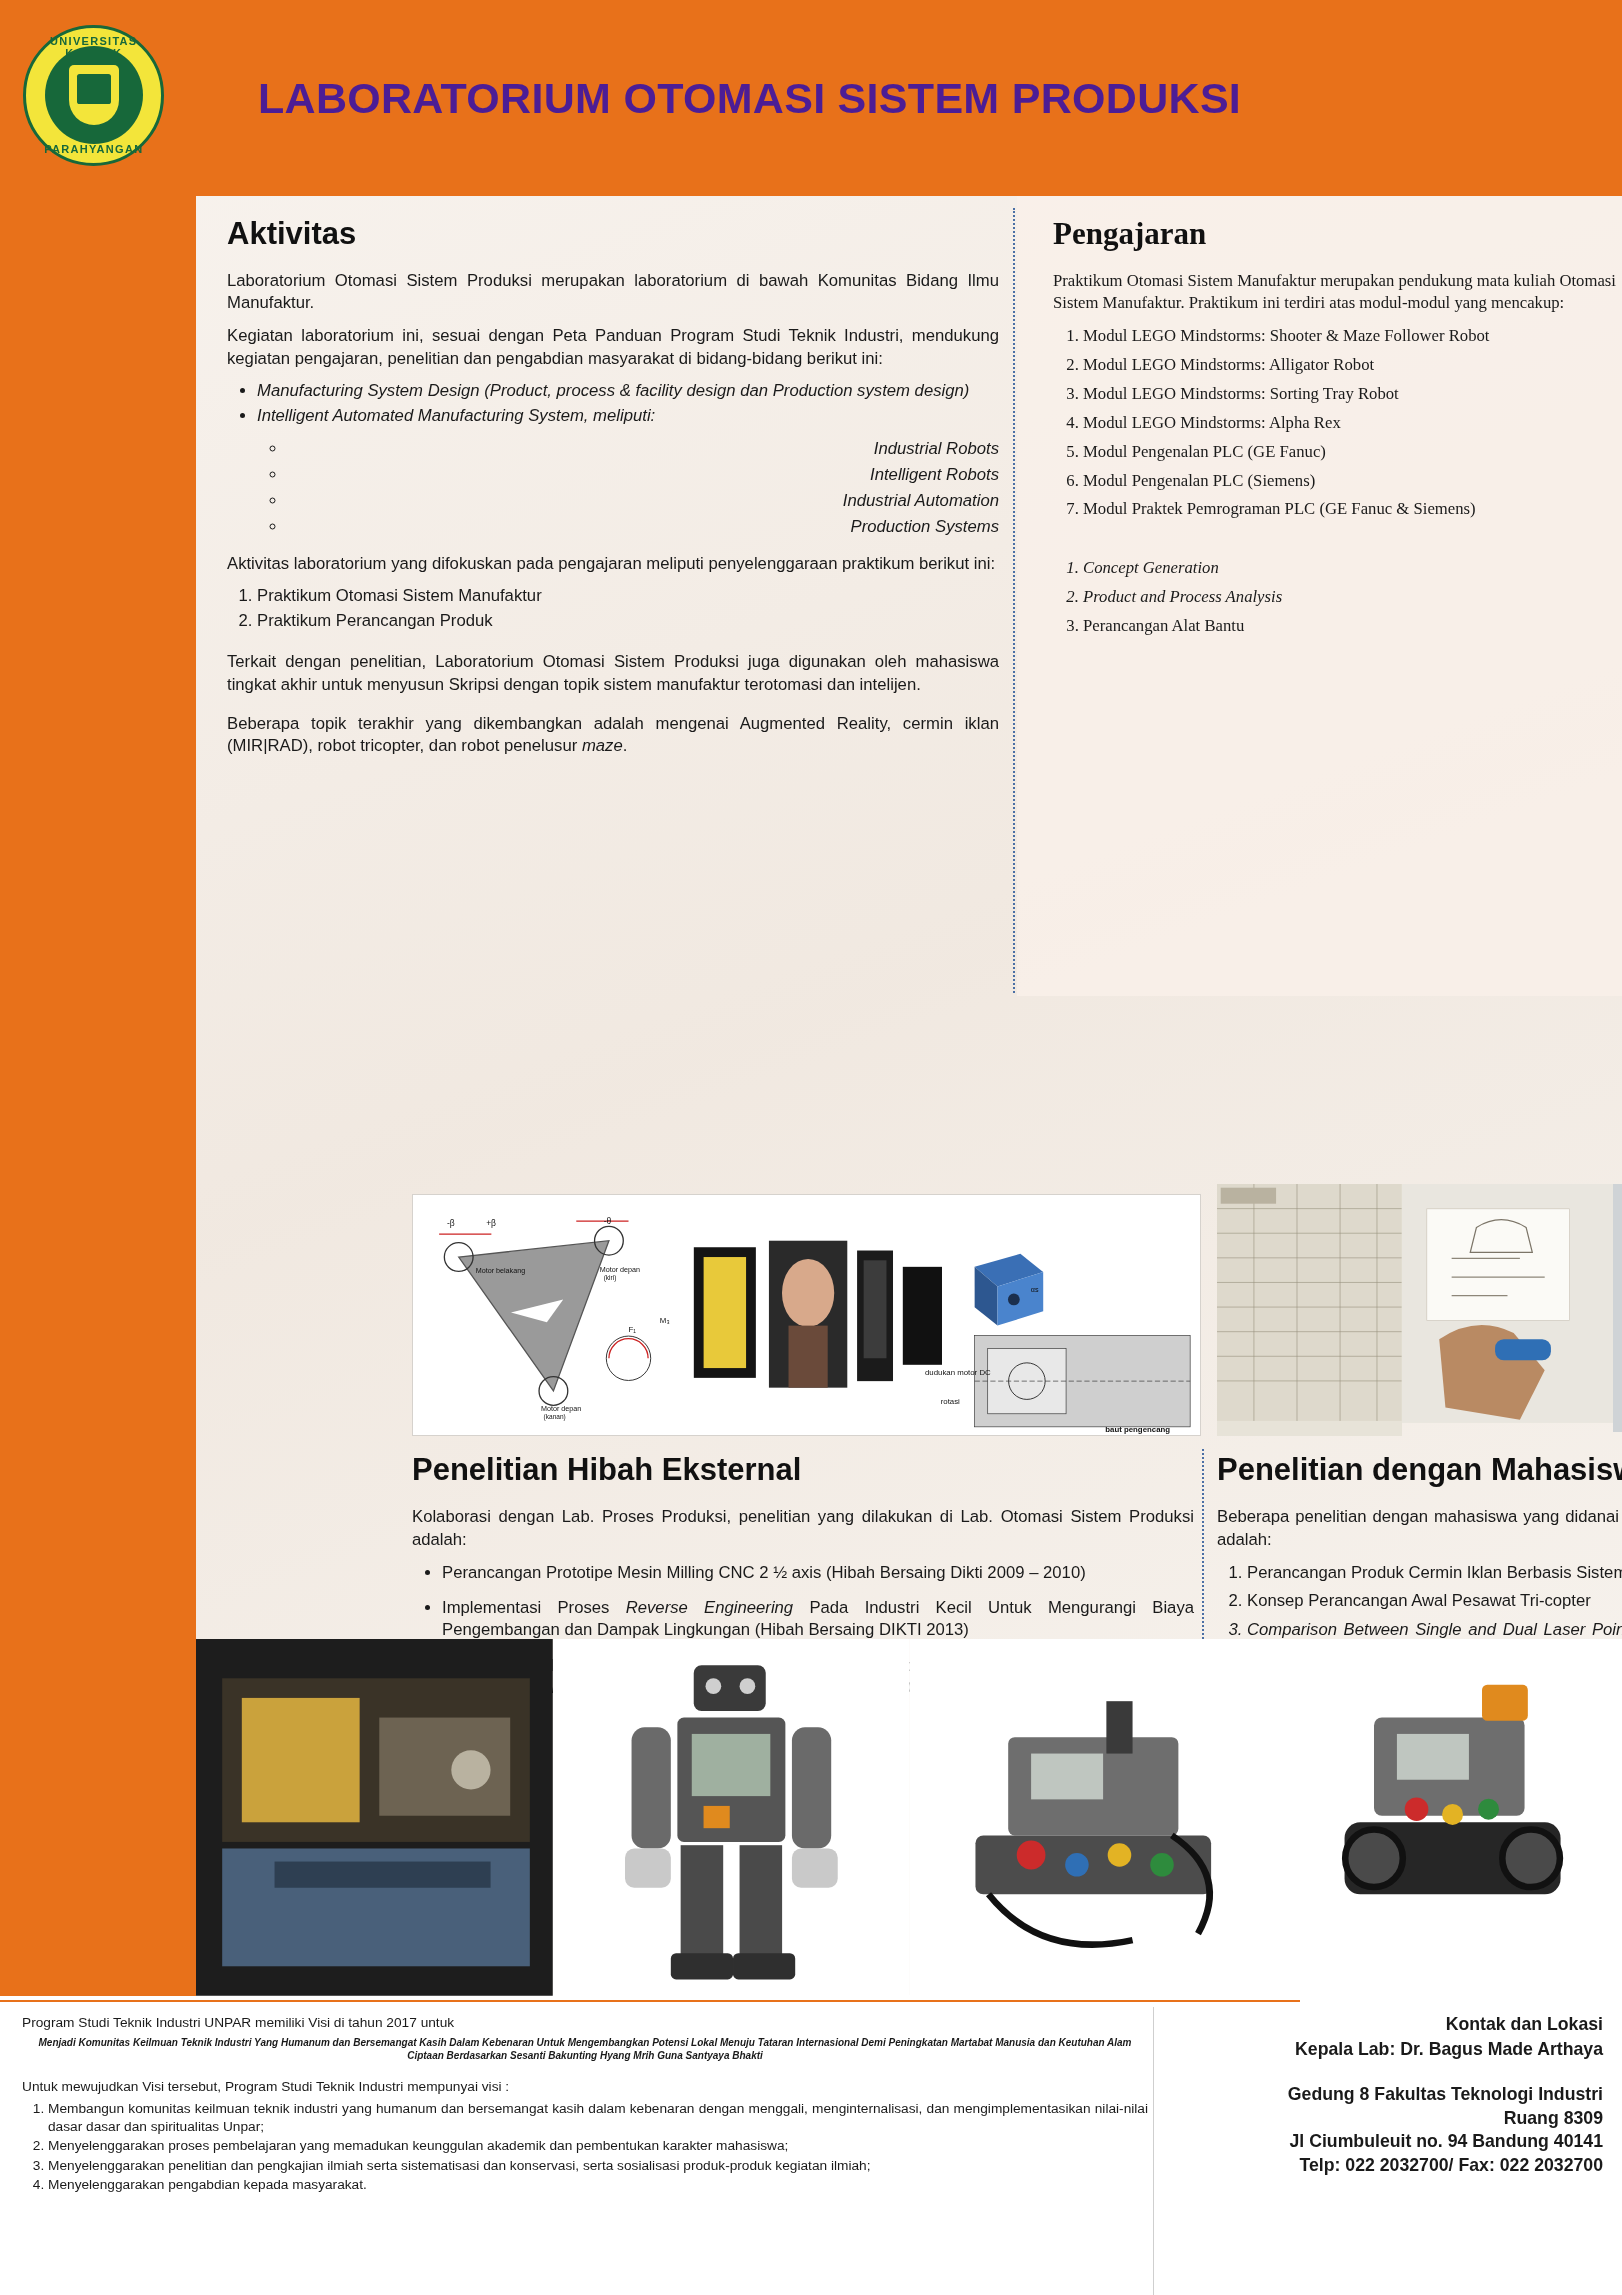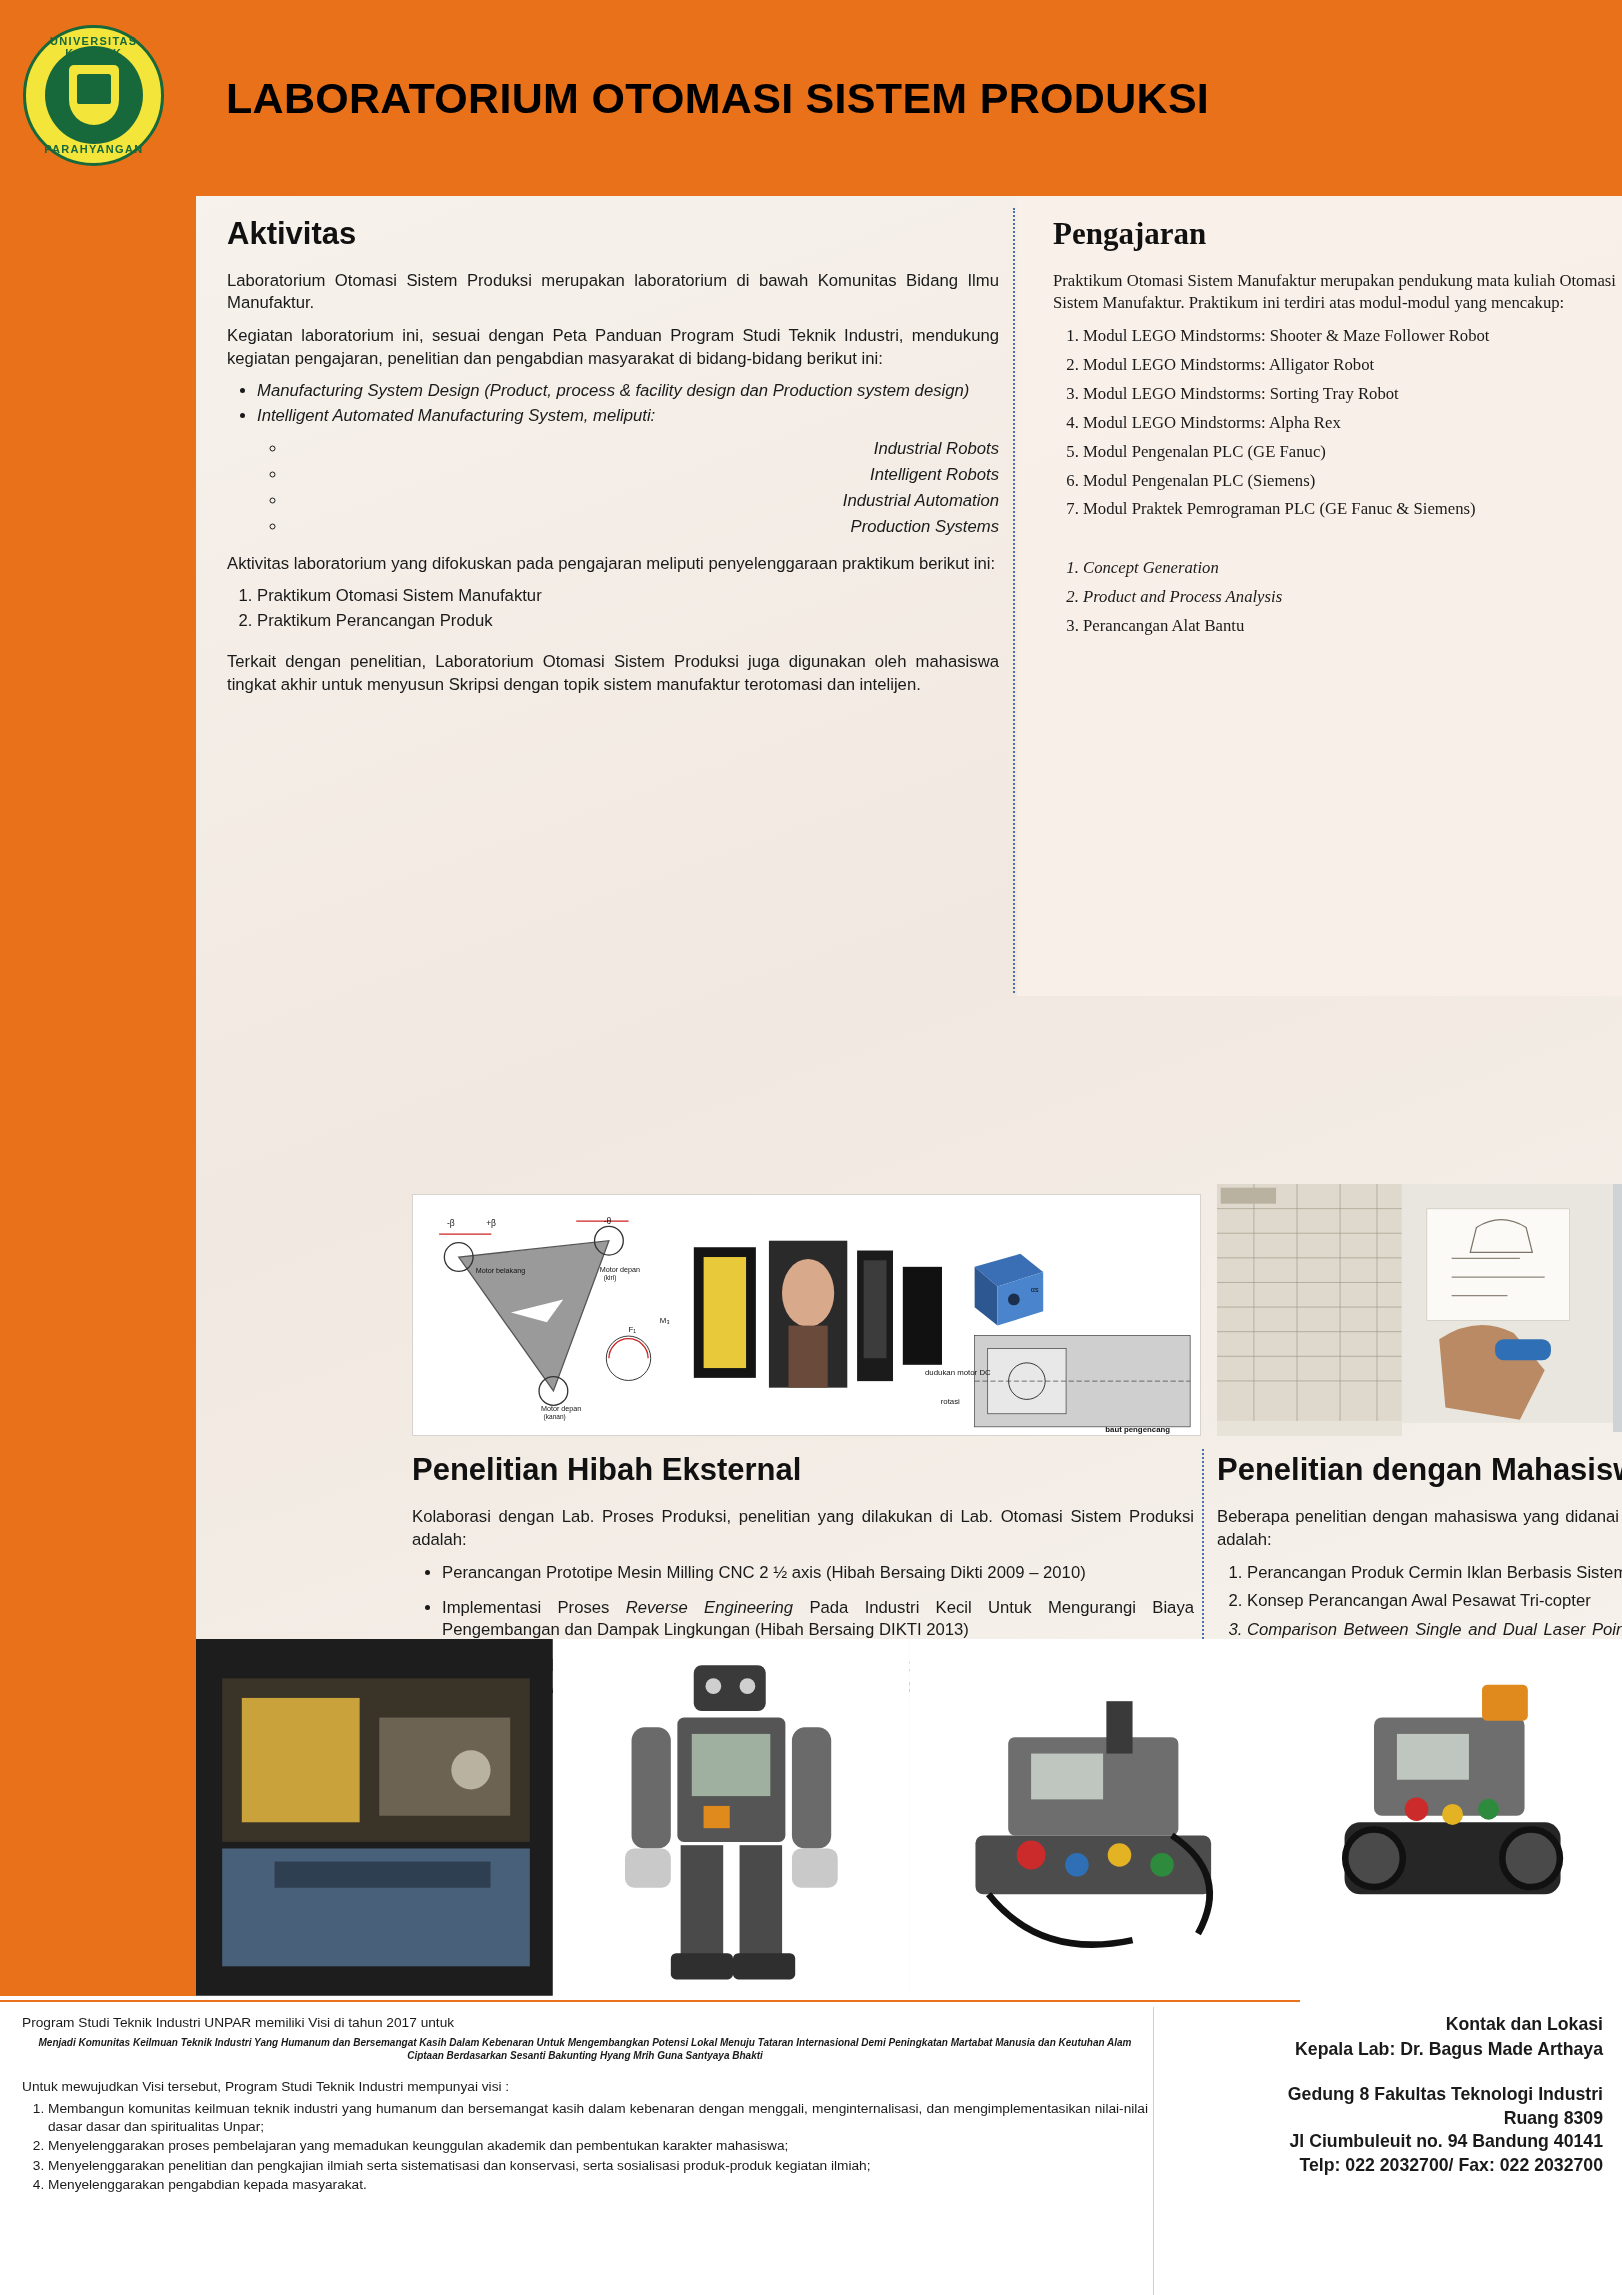--- a/index.html
+++ b/index.html
@@ -27,23 +27,23 @@
     position: absolute;
     left: 196px; top: 0;
     width: 1427px; height: 196px;
     background: #e8711a;
     display: flex;
     align-items: center;
   }
   .header-title {
     font-size: 43px;
     font-weight: bold;
-    color: #000000;
+    color: #4c1d95;
     letter-spacing: 0.3px;
-    margin-left: 30px;
+    margin-left: 62px;
   }
   .logo-box {
     position: absolute;
     left: 11.8px; top: 13px;
     width: 164px; height: 164px;
     display: flex; align-items: center; justify-content: center;
   }
   .logo-outer {
     width: 141px; height: 141px;
     border-radius: 50%;
@@ -283,20 +283,21 @@
     </ul>
     <div style="height:11.8px"></div>
     <p class="body">Aktivitas laboratorium yang difokuskan pada pengajaran meliputi penyelenggaraan praktikum berikut ini:</p>
     <ol class="num">
       <li>Praktikum Otomasi Sistem Manufaktur</li>
       <li>Praktikum Perancangan Produk</li>
     </ol>
     <div style="height:9.2px"></div>
     <p class="body">Terkait dengan penelitian, Laboratorium Otomasi Sistem Produksi juga digunakan oleh mahasiswa tingkat akhir untuk menyusun Skripsi dengan topik sistem manufaktur terotomasi dan intelijen.</p>
     <div style="height:6.5px"></div>
+    <p class="body"><span>Beberapa topik terakhir yang dikembangkan adalah mengenai Augmented Reality, cermin iklan (MIR|RAD), robot tricopter, dan robot penelusur </span><span class="it">maze</span><span>.</span></p>
   </div>
 
   <div class="col-right">
     <h2 class="section">Pengajaran</h2>
     <p class="body">Praktikum Otomasi Sistem Manufaktur merupakan pendukung mata kuliah Otomasi Sistem Manufaktur. Praktikum ini terdiri atas modul-modul yang mencakup:</p>
     <ol class="num spaced">
       <li>Modul LEGO Mindstorms: Shooter &amp; Maze Follower Robot</li>
       <li>Modul LEGO Mindstorms: Alligator Robot</li>
       <li>Modul LEGO Mindstorms: Sorting Tray Robot</li>
       <li>Modul LEGO Mindstorms: Alpha Rex</li>

